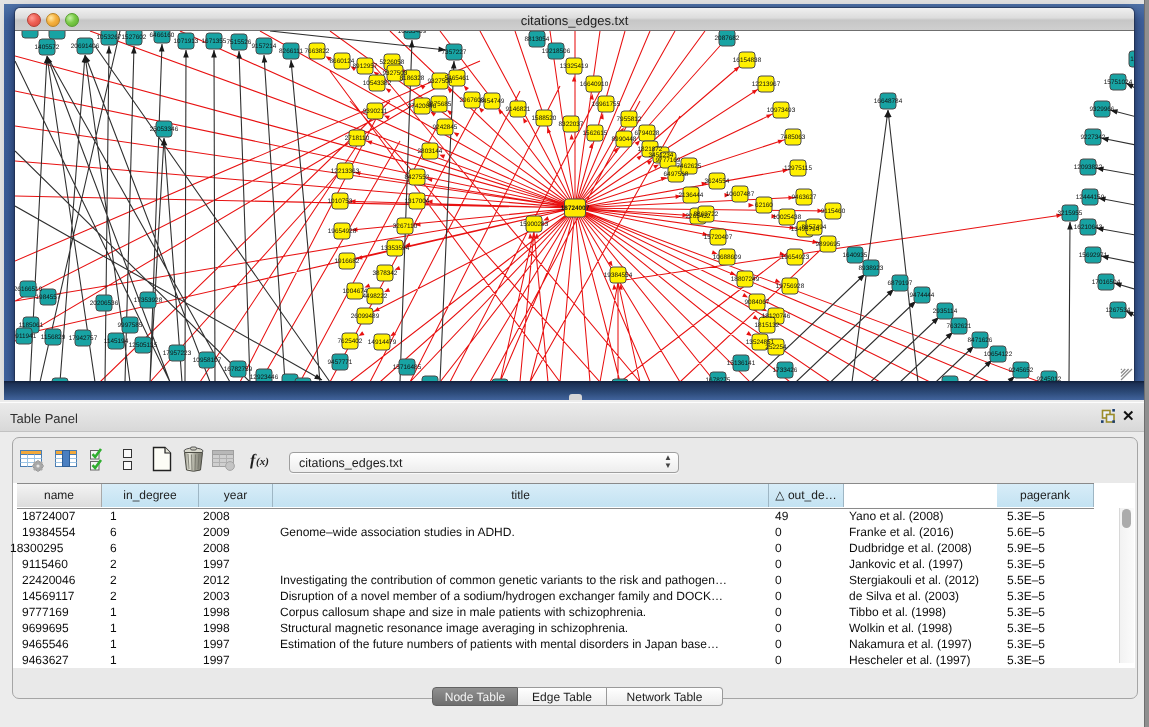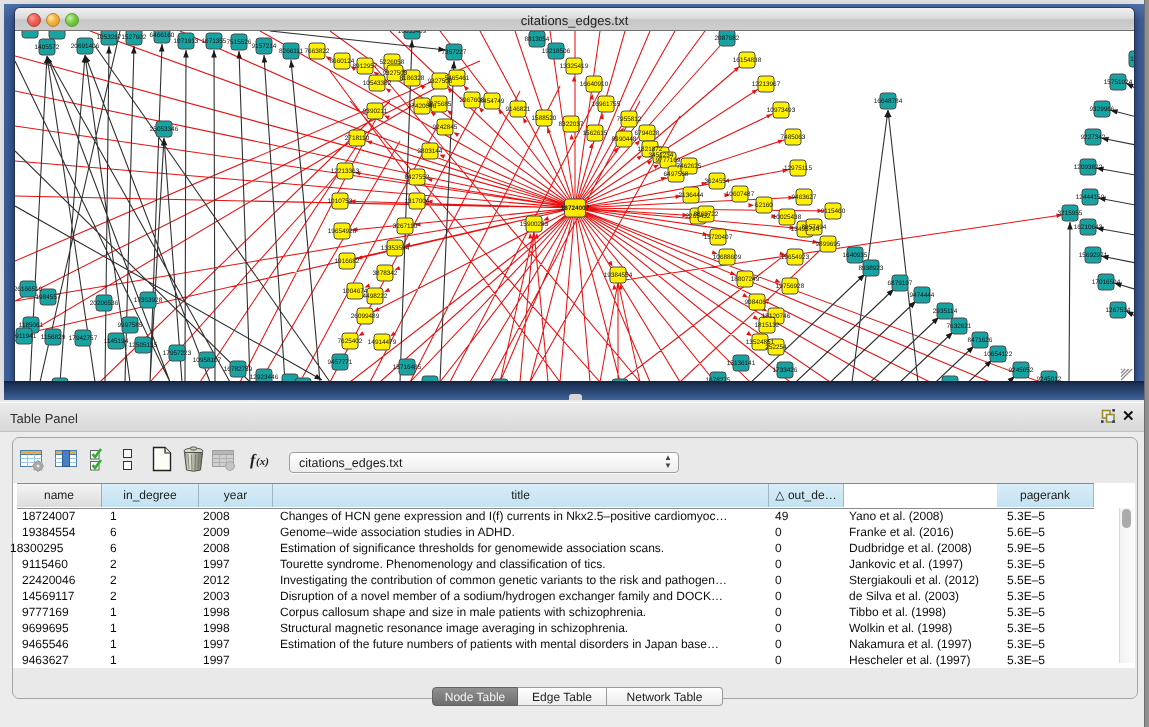--- a/index.html
+++ b/index.html
@@ -468,48 +468,45 @@
     <div class="hc" style="left:85px;width:96px">in_degree</div>
     <div class="hc" style="left:182px;width:73px">year</div>
     <div class="hc" style="left:256px;width:495px">title</div>
     <div class="hc" style="left:752px;width:74px">△ out_de…</div>
     <div class="hc" style="left:980px;width:96px">pagerank</div>
   </div>
   <div class="row" style="top:108px">
         <span style="left:22px">18724007</span>
         <span style="left:110px">1</span>
         <span style="left:203px">2008</span>
-        <span style="left:280px">Changes of HCN gene expression and I(f) currents in Nkx2.5–positive cardiomyoc…</span>
         <span style="left:775px">49</span>
         <span style="left:849px">Yano et al. (2008)</span>
         <span style="left:1007px">5.3E–5</span>
       </div>
       <div class="row" style="top:124px">
         <span style="left:22px">19384554</span>
         <span style="left:110px">6</span>
         <span style="left:203px">2009</span>
         <span style="left:280px">Genome–wide association studies in ADHD.</span>
         <span style="left:775px">0</span>
         <span style="left:849px">Franke et al. (2016)</span>
         <span style="left:1007px">5.6E–5</span>
       </div>
       <div class="row" style="top:140px">
         <span style="left:10px">18300295</span>
         <span style="left:110px">6</span>
         <span style="left:203px">2008</span>
-        <span style="left:280px">Estimation of significance thresholds for genomewide association scans.</span>
         <span style="left:775px">0</span>
         <span style="left:849px">Dudbridge et al. (2008)</span>
         <span style="left:1007px">5.9E–5</span>
       </div>
       <div class="row" style="top:156px">
         <span style="left:22px">9115460</span>
         <span style="left:110px">2</span>
         <span style="left:203px">1997</span>
-        <span style="left:280px">Tourette syndrome. Phenomenology and classification of tics.</span>
         <span style="left:775px">0</span>
         <span style="left:849px">Jankovic et al. (1997)</span>
         <span style="left:1007px">5.3E–5</span>
       </div>
       <div class="row" style="top:172px">
         <span style="left:22px">22420046</span>
         <span style="left:110px">2</span>
         <span style="left:203px">2012</span>
         <span style="left:280px">Investigating the contribution of common genetic variants to the risk and pathogen…</span>
         <span style="left:775px">0</span>

